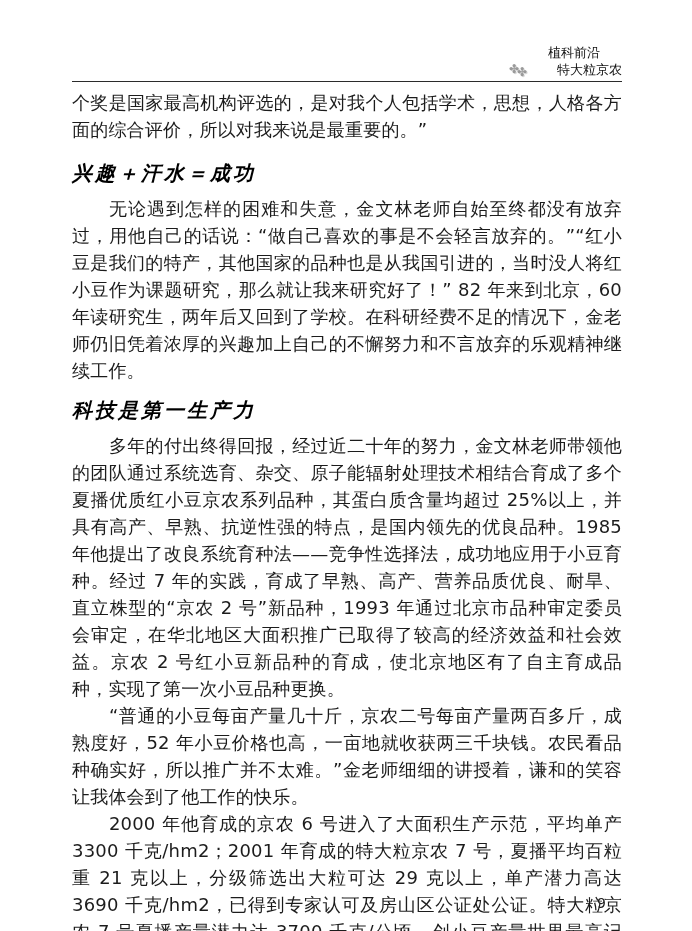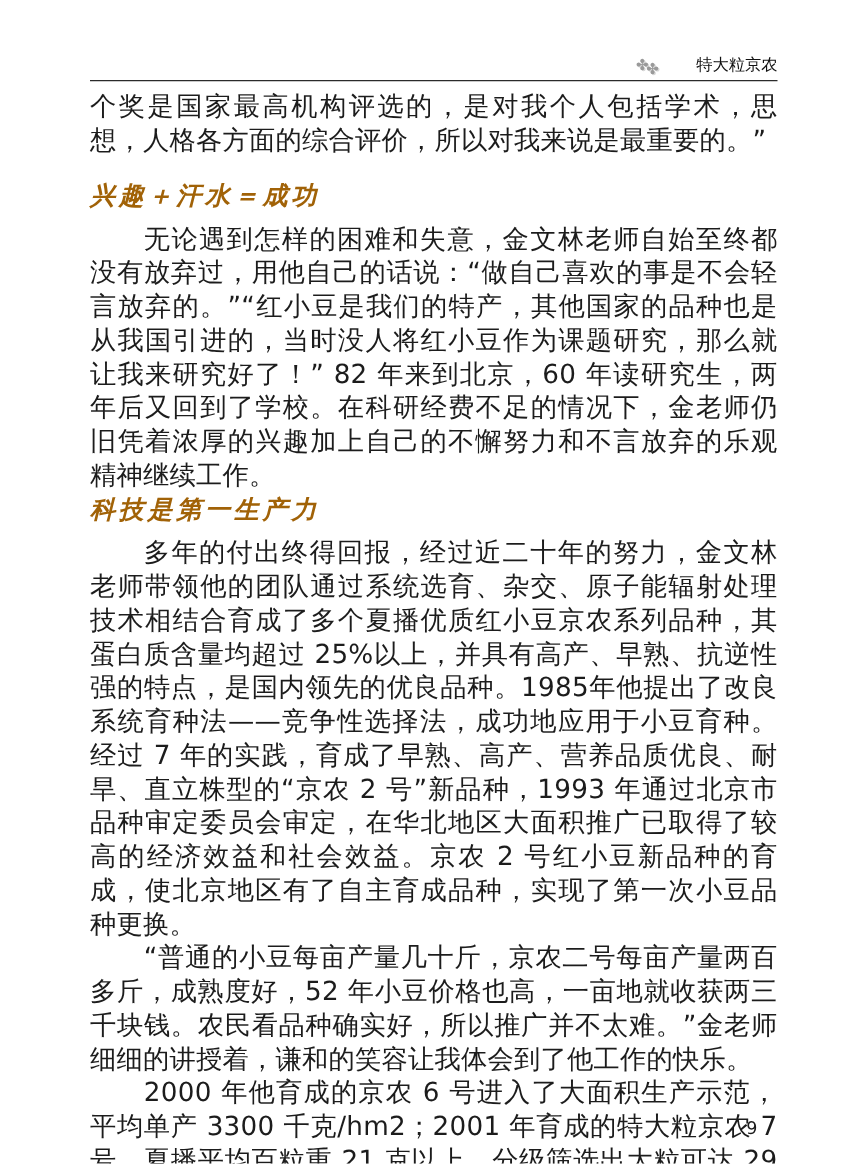--- a/index.html
+++ b/index.html
@@ -16,50 +16,51 @@
     position:absolute;
     left:72px; right:70px; top:44px;
   }
   .header { text-align:right; font-size:13px; line-height:17px; color:#111; }
   .header .line1 { padding-right:22px; }
   .header .line2 { display:flex; justify-content:flex-end; align-items:center; gap:4px; }
   .star-icons { color:#9a9a9a; font-size:12px; letter-spacing:-2px; margin-right:28px; text-shadow:1px 1px 0 #d8d8d8; }
   .star-icons .s2 { display:inline-block; transform:translateY(3px); }
   .divider { border:none; border-top:1.5px solid #2b2b2b; margin-top:3px; margin-bottom:7px; }
   p.body-par {
-    font-size:21px;
+    font-size:18px;
     line-height:27px;
     text-align:justify;
     letter-spacing:0.2px;
   }
   p.indent { text-indent:2.05em; }
   .sec-heading {
     font-family:"DejaVu Serif","Liberation Serif",serif;
     font-size:20px;
     font-weight:bold;
     font-style:italic;
-    color:#a16207;
+    color:#000000;
     letter-spacing:3px;
     line-height:26px;
   }
   .h-sp1 { margin-top:17px; margin-bottom:9px; }
-  .h-sp2 { margin-bottom:9px; }
+  .h-sp2 { margin-top:13px; margin-bottom:9px; }
   .page-number {
     position:absolute;
     right:86px; bottom:20px;
     font-size:14px; color:#1c1c1c;
   }
 </style>
 </head>
 <body>
 
 <div class="page">
   <div class="content">
 
     <div class="header">
+      <div class="line1">植科前沿</div>
       <div class="line2">
         <span class="star-icons"><span class="s1">✤</span><span class="s2">✤</span></span>
         <span>特大粒京农</span>
       </div>
     </div>
 
     <hr class="divider">
 
     <p class="body-par">个奖是国家最高机构评选的，是对我个人包括学术，思想，人格各方面的综合评价，所以对我来说是最重要的。”</p>
 

